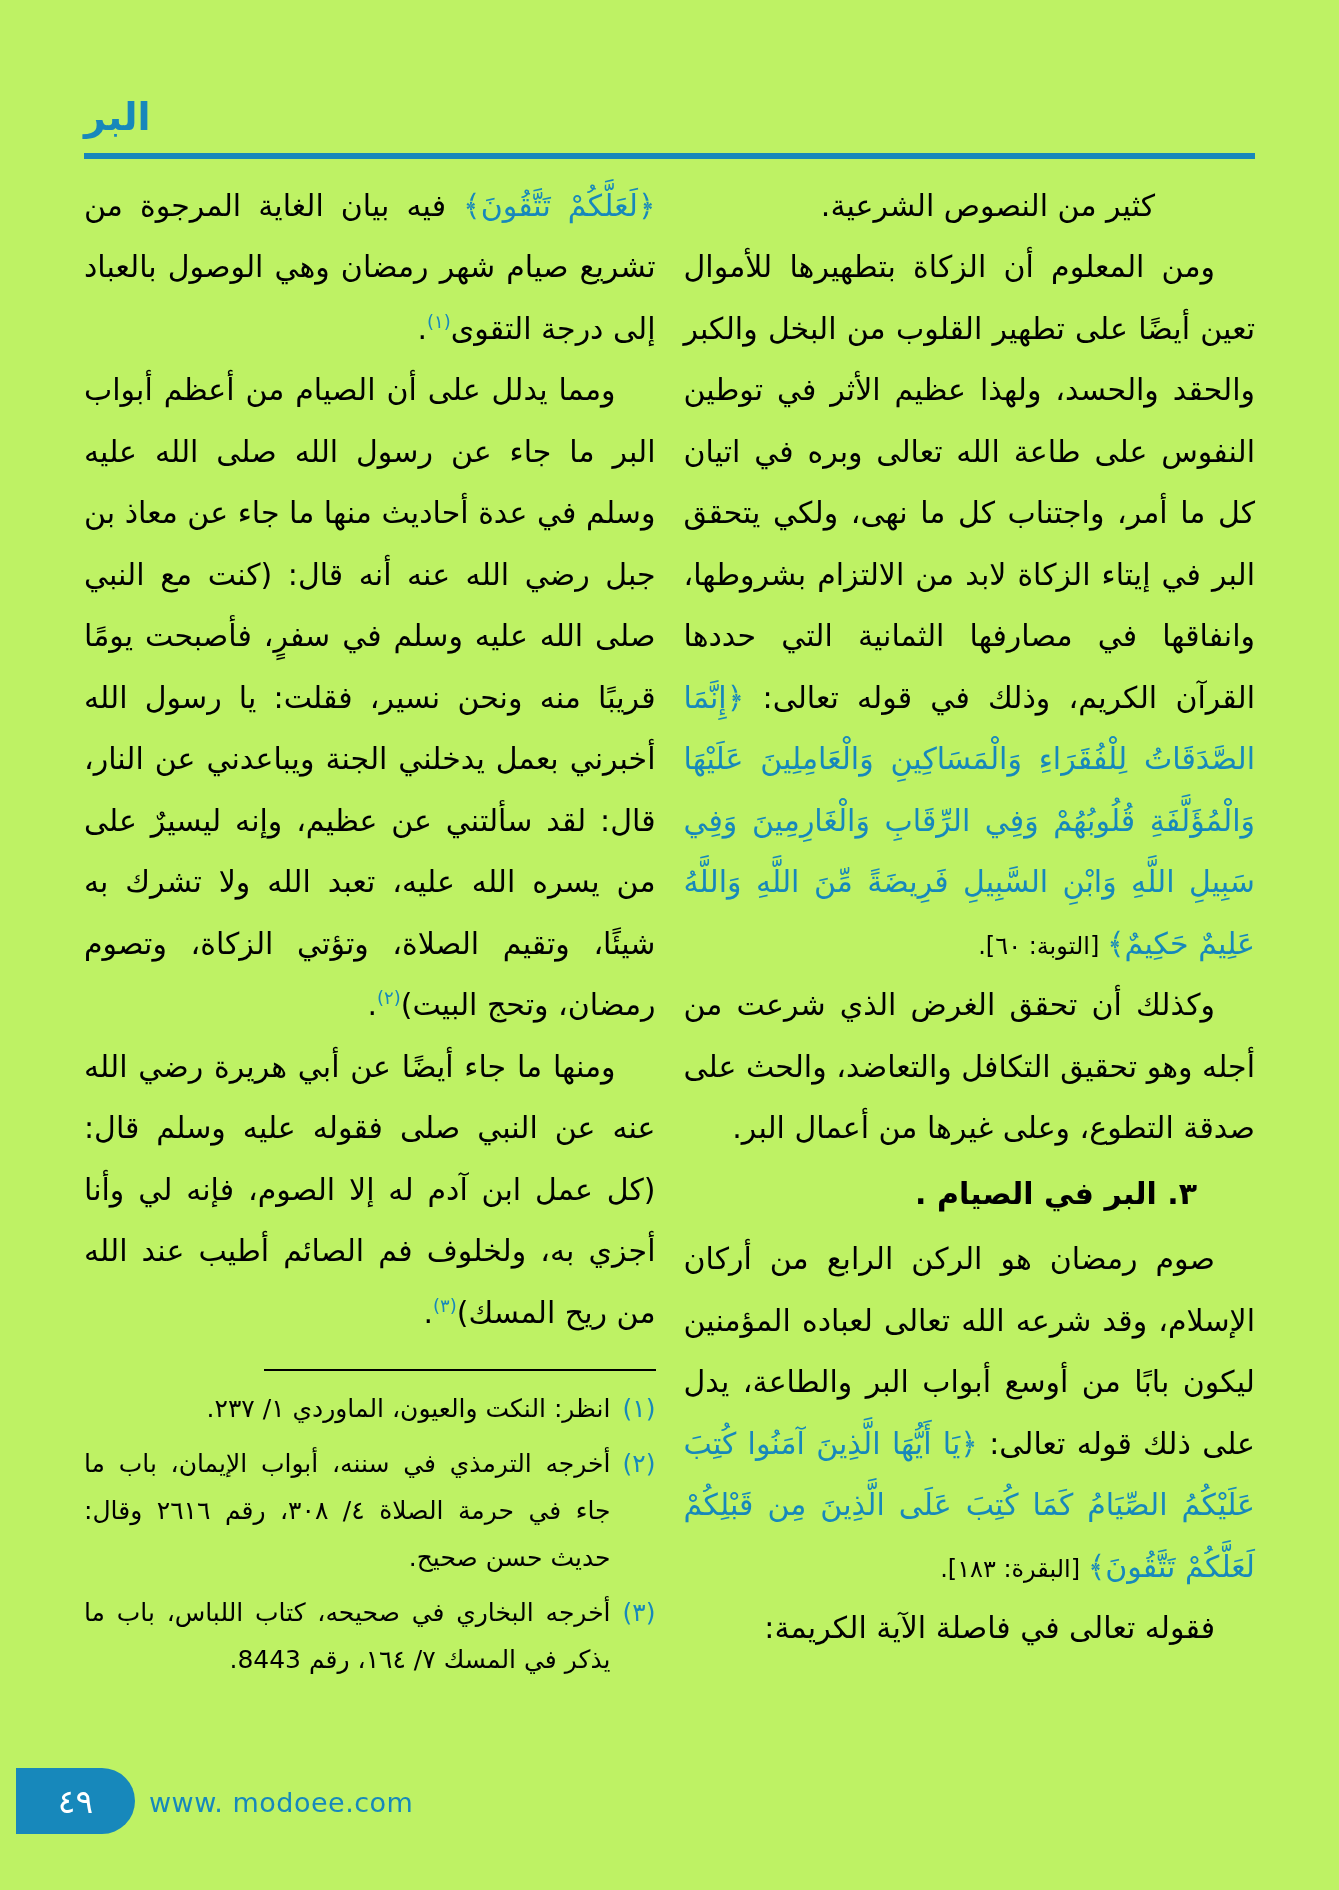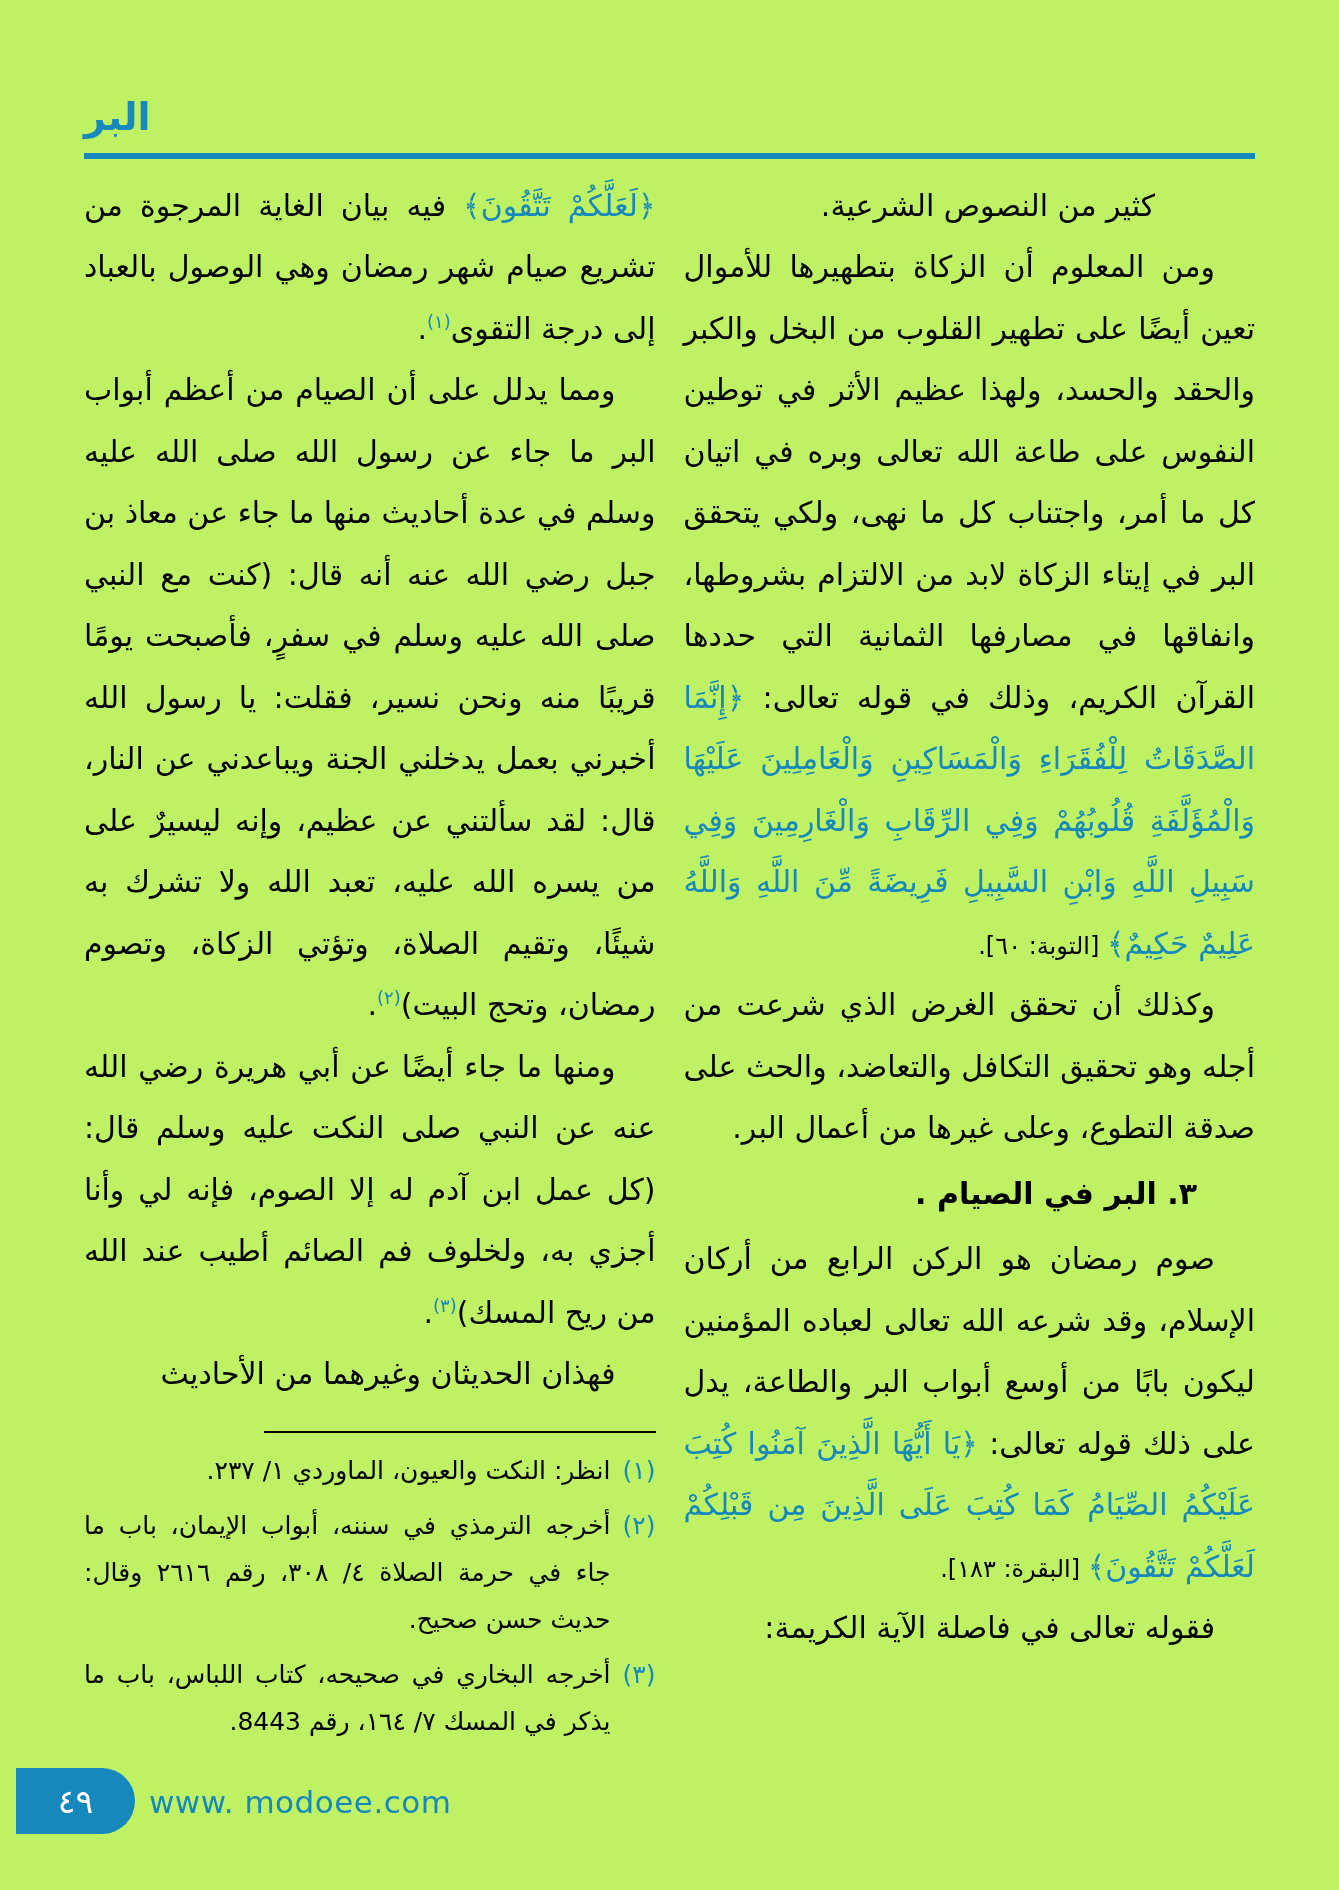--- a/index.html
+++ b/index.html
@@ -100,21 +100,21 @@
     justify-content: center;
     font-size: 33px;
     direction: rtl;
   }
   .site {
     position: absolute;
     left: 133px;
     top: 50%;
     transform: translateY(-50%);
     color: var(--accent);
-    font-size: 31px;
+    font-size: 27px;
     letter-spacing: 0.5px;
     direction: ltr;
     text-decoration: none;
   }
 </style>
 </head>
 <body>
 
 <div class="page">
 
@@ -130,22 +130,21 @@
         <p class="para indent"><span class="run-n">وكذلك أن تحقق الغرض الذي شرعت من أجله وهو تحقيق التكافل والتعاضد، والحث على صدقة التطوع، وعلى غيرها من أعمال البر.</span></p>
         <p class="para heading"><span class="run-n">٣. البر في الصيام .</span></p>
         <p class="para indent"><span class="run-n">صوم رمضان هو الركن الرابع من أركان الإسلام، وقد شرعه الله تعالى لعباده المؤمنين ليكون بابًا من أوسع أبواب البر والطاعة، يدل على ذلك قوله تعالى: </span><span class="run-q">﴿يَا أَيُّهَا الَّذِينَ آمَنُوا كُتِبَ عَلَيْكُمُ الصِّيَامُ كَمَا كُتِبَ عَلَى الَّذِينَ مِن قَبْلِكُمْ لَعَلَّكُمْ تَتَّقُونَ﴾</span><span class="run-c"> [البقرة: ١٨٣].</span></p>
         <p class="para indent"><span class="run-n">فقوله تعالى في فاصلة الآية الكريمة:</span></p>
       </section>
 
     <section class="col col-left">
       <div>
           <p class="para flush"><span class="run-q">﴿لَعَلَّكُمْ تَتَّقُونَ﴾</span><span class="run-n"> فيه بيان الغاية المرجوة من تشريع صيام شهر رمضان وهي الوصول بالعباد إلى درجة التقوى</span><span class="run-f">(١)</span><span class="run-n">.</span></p>
           <p class="para indent"><span class="run-n">ومما يدلل على أن الصيام من أعظم أبواب البر ما جاء عن رسول الله صلى الله عليه وسلم في عدة أحاديث منها ما جاء عن معاذ بن جبل رضي الله عنه أنه قال: </span><span class="run-b">(كنت مع النبي صلى الله عليه وسلم في سفرٍ، فأصبحت يومًا قريبًا منه ونحن نسير، فقلت: يا رسول الله أخبرني بعمل يدخلني الجنة ويباعدني عن النار، قال: لقد سألتني عن عظيم، وإنه ليسيرٌ على من يسره الله عليه، تعبد الله ولا تشرك به شيئًا، وتقيم الصلاة، وتؤتي الزكاة، وتصوم رمضان، وتحج البيت)</span><span class="run-f">(٢)</span><span class="run-n">.</span></p>
-          <p class="para indent"><span class="run-n">ومنها ما جاء أيضًا عن أبي هريرة رضي الله عنه عن النبي صلى النكت عليه وسلم قال: </span><span class="run-b">(كل عمل ابن آدم له إلا الصوم، فإنه لي وأنا أجزي به، ولخلوف فم الصائم أطيب عند الله من ريح المسك)</span><span class="run-f">(٣)</span><span class="run-n">.</span></p>
-          <p class="para indent"><span class="run-n">فهذان الحديثان وغيرهما من الأحاديث</span></p>
+          <p class="para indent"><span class="run-n">ومنها ما جاء أيضًا عن أبي هريرة رضي الله عنه عن النبي صلى فقوله عليه وسلم قال: </span><span class="run-b">(كل عمل ابن آدم له إلا الصوم، فإنه لي وأنا أجزي به، ولخلوف فم الصائم أطيب عند الله من ريح المسك)</span><span class="run-f">(٣)</span><span class="run-n">.</span></p>
         </div>
 
       <div class="footnotes">
         <div class="fn-rule"></div>
         <div>
             <div class="footnote">
               <span class="fn-num">(١)</span>
               <span class="fn-text">انظر: النكت والعيون، الماوردي ١/ ٢٣٧.</span>
             </div>
             <div class="footnote">

